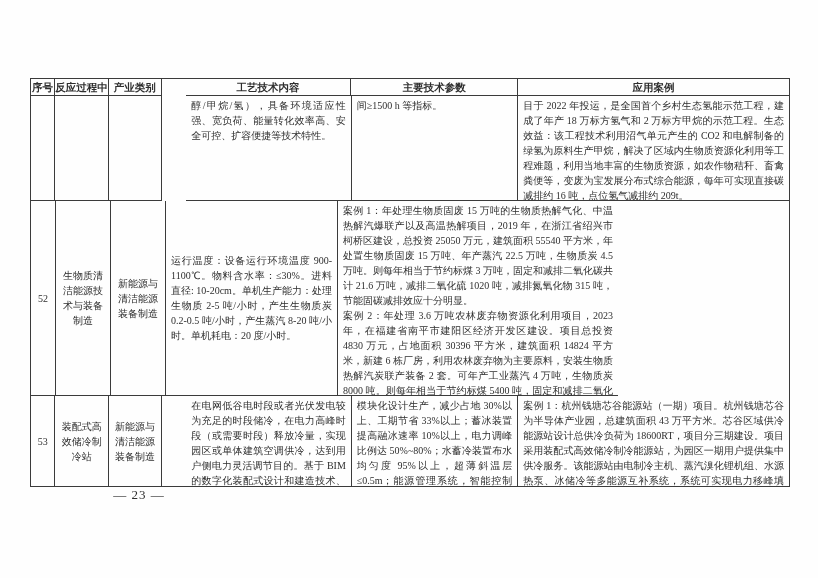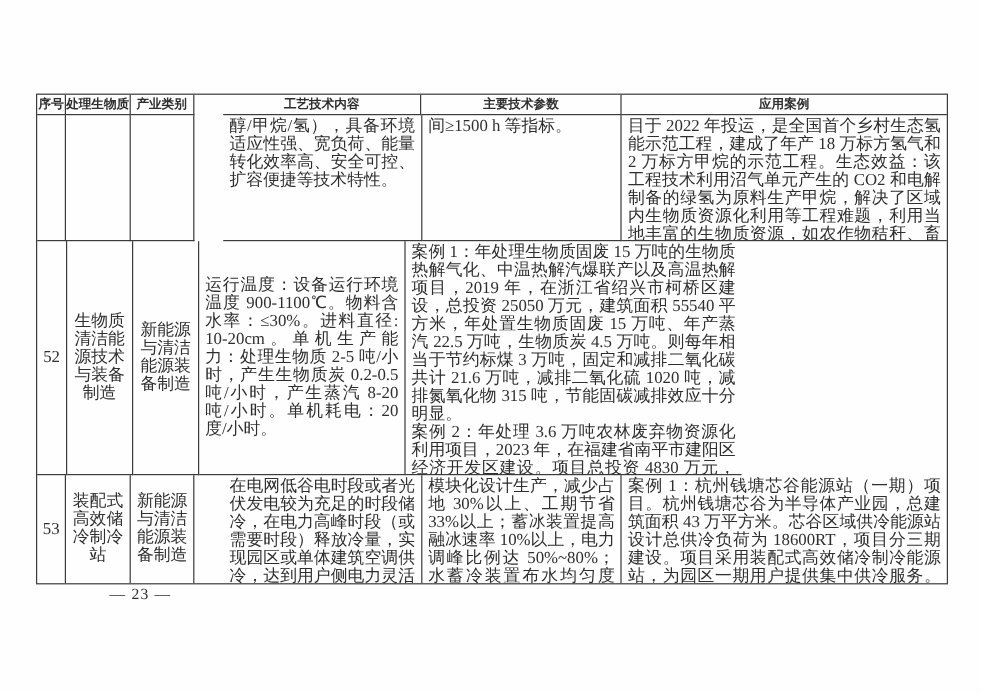--- a/index.html
+++ b/index.html
@@ -19,21 +19,21 @@
     top: 78px;
     width: 760px;
     height: 409px;
     border: 1px solid #3b3b3b;
   }
   .tr { display: flex; width: 758px; }
   .td {
     border-right: 1px solid #3b3b3b;
     border-bottom: 1px solid #3b3b3b;
     overflow: hidden;
-    font-size: 14px;
+    font-size: 10px;
     line-height: 15px;
   }
   .td.last { border-right: none; }
   .tr.bottom .td { border-bottom: none; }
   .c1 { width: 25px; }
   .c2 { width: 55px; }
   .c3 { width: 55px; }
   .c4 { width: 171px; margin-left: 24px; }
   .c5 { width: 172px; }
   .c6 { width: 280px; text-align: right; }
@@ -57,39 +57,39 @@
     white-space: pre-line;
   }
   .v-center { display: flex; align-items: center; }
   .v-center .inner {
     padding: 0 5px;
     text-align: justify;
     white-space: pre-line;
   }
   .page-num {
     position: absolute;
-    left: 82px;
+    left: 104px;
     top: 487px;
     width: 70px;
     text-align: center;
     font-size: 13px;
     letter-spacing: 1px;
     color: #2e2e2e;
   }
 </style>
 </head>
 <body>
 
 <div class="page">
 
   <div class="doc-table">
 
     <div class="tr tr-header">
       <div class="td c1">序号</div>
-      <div class="td c2">处理生物质</div>
+      <div class="td c2">反应过程中</div>
       <div class="td c3">产业类别</div>
       <div class="td c4">工艺技术内容</div>
       <div class="td c5">主要技术参数</div>
       <div class="td c6 last">应用案例</div>
     </div>
 
     <div class="tr tr-a">
       <div class="td c1 cell-center"></div>
       <div class="td c2 cell-center"></div>
       <div class="td c3 cell-center"></div>

